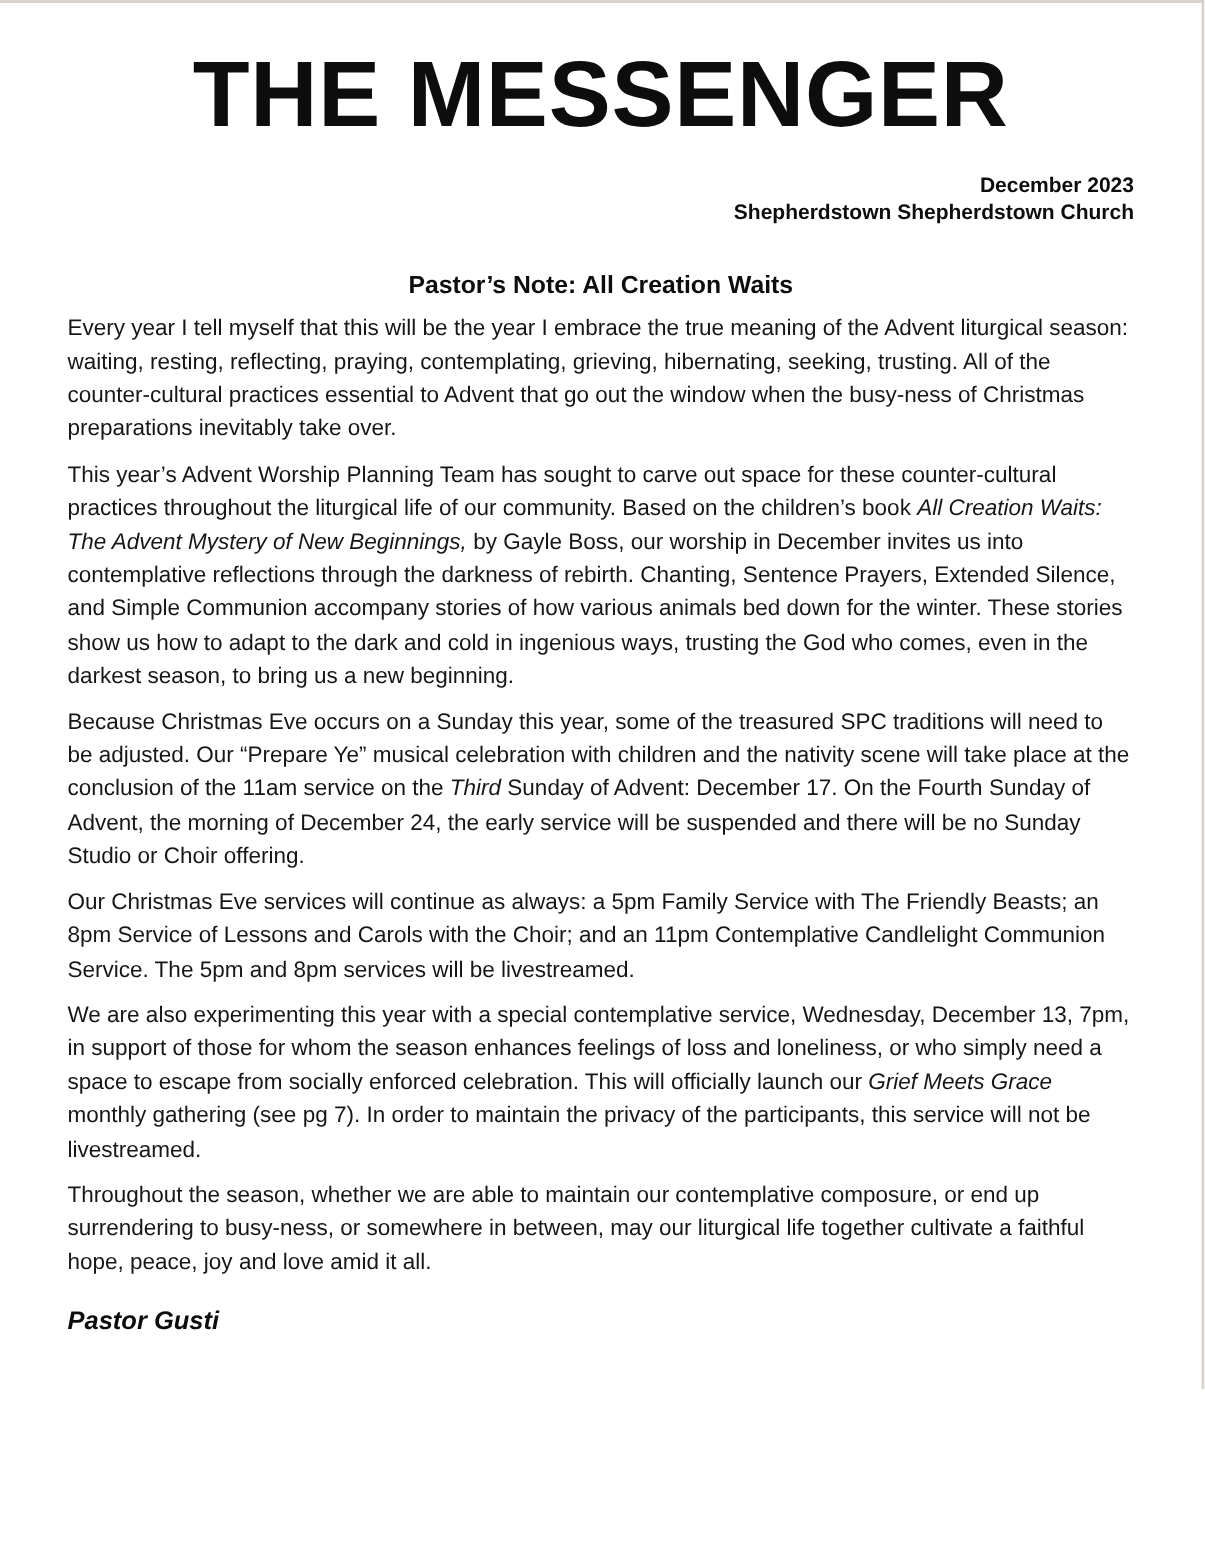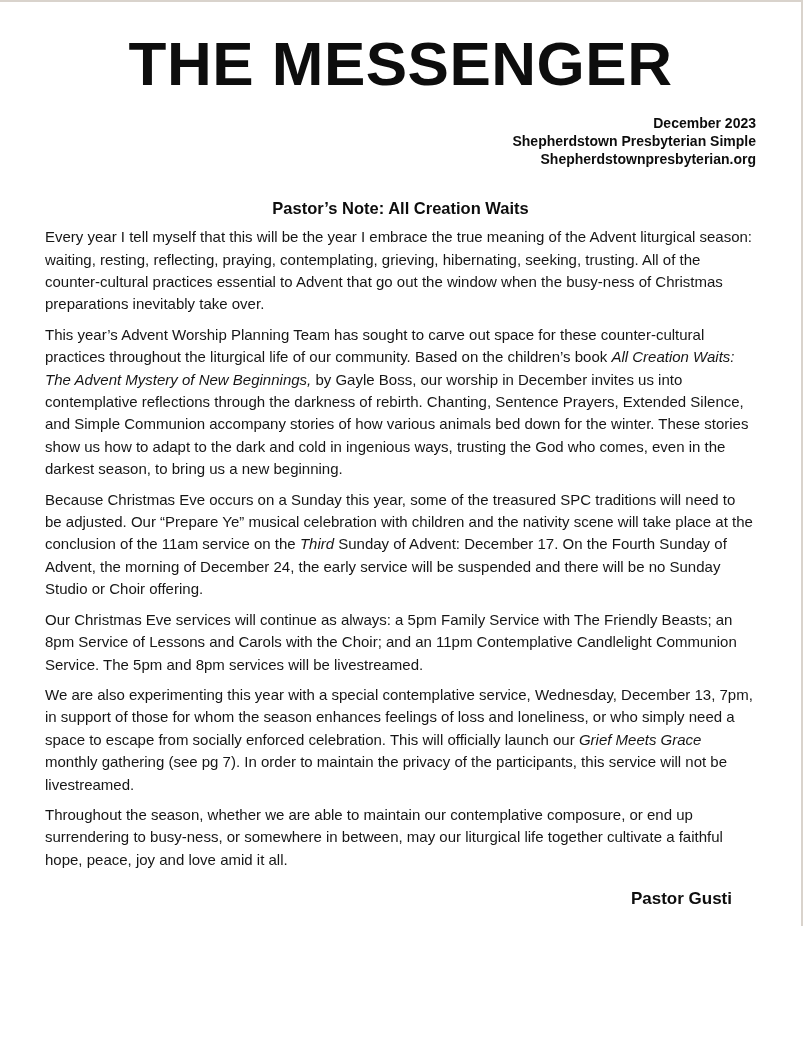--- a/index.html
+++ b/index.html
@@ -54,44 +54,44 @@
     margin: 8px 0 0 0;
     font-size: 15px;
     line-height: 22.4px;
     color: #161616;
   }
   .article-body .italic {
     font-style: italic;
   }
   .signature {
     margin: 18px 24px 16px 0;
-    text-align: right;
+    text-align: left;
     font-size: 17px;
     font-weight: bold;
+    font-style: italic;
     color: #0d0d0d;
   }
   .page-number {
     position: absolute;
     left: 45px;
     top: 994px;
     font-size: 14px;
     color: #161616;
   }
 </style>
 </head>
 <body>
 
 <div class="page">
 
   <header>
     <h1 class="masthead-title">THE MESSENGER</h1>
     <div class="masthead-subtitle">
       <div>December 2023</div>
-      <div>Shepherdstown Presbyterian Simple</div>
-      <div>Shepherdstownpresbyterian.org</div>
+      <div>Shepherdstown Shepherdstown Church</div>
     </div>
   </header>
 
   <main>
     <h2 class="article-heading">Pastor’s Note: All Creation Waits</h2>
 
     <div class="article-body">
         <p><span>Every year I tell myself that this will be the year I embrace the true meaning of the Advent liturgical season: waiting, resting, reflecting, praying, contemplating, grieving, hibernating, seeking, trusting. All of the counter-cultural practices essential to Advent that go out the window when the busy-ness of Christmas preparations inevitably take over.</span></p>
         <p><span>This year’s Advent Worship Planning Team has sought to carve out space for these counter-cultural practices throughout the liturgical life of our community. Based on the children’s book </span><span class="italic">All Creation Waits: The Advent Mystery of New Beginnings,</span><span> by Gayle Boss, our worship in December invites us into contemplative reflections through the darkness of rebirth. Chanting, Sentence Prayers, Extended Silence, and Simple Communion accompany stories of how various animals bed down for the winter. These stories show us how to adapt to the dark and cold in ingenious ways, trusting the God who comes, even in the darkest season, to bring us a new beginning.</span></p>
         <p><span>Because Christmas Eve occurs on a Sunday this year, some of the treasured SPC traditions will need to be adjusted. Our “Prepare Ye” musical celebration with children and the nativity scene will take place at the conclusion of the 11am service on the </span><span class="italic">Third</span><span> Sunday of Advent: December 17. On the Fourth Sunday of Advent, the morning of December 24, the early service will be suspended and there will be no Sunday Studio or Choir offering.</span></p>

